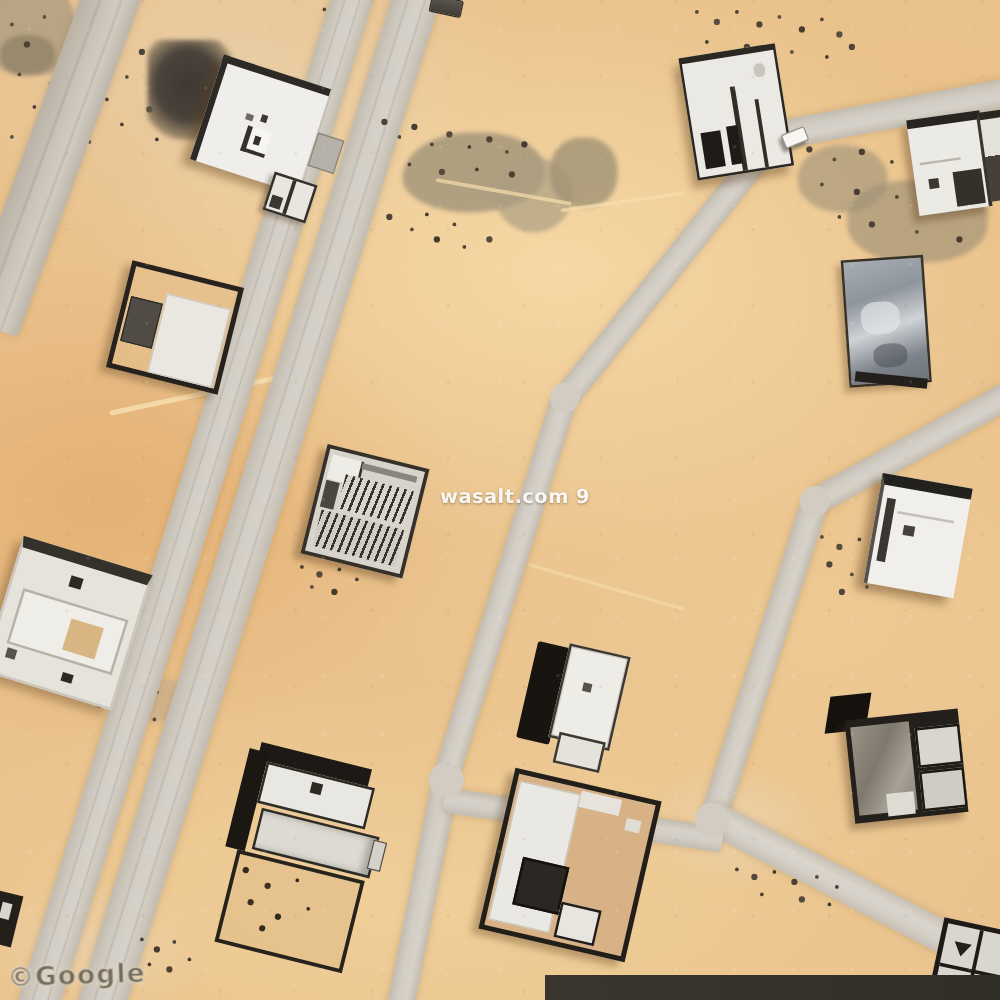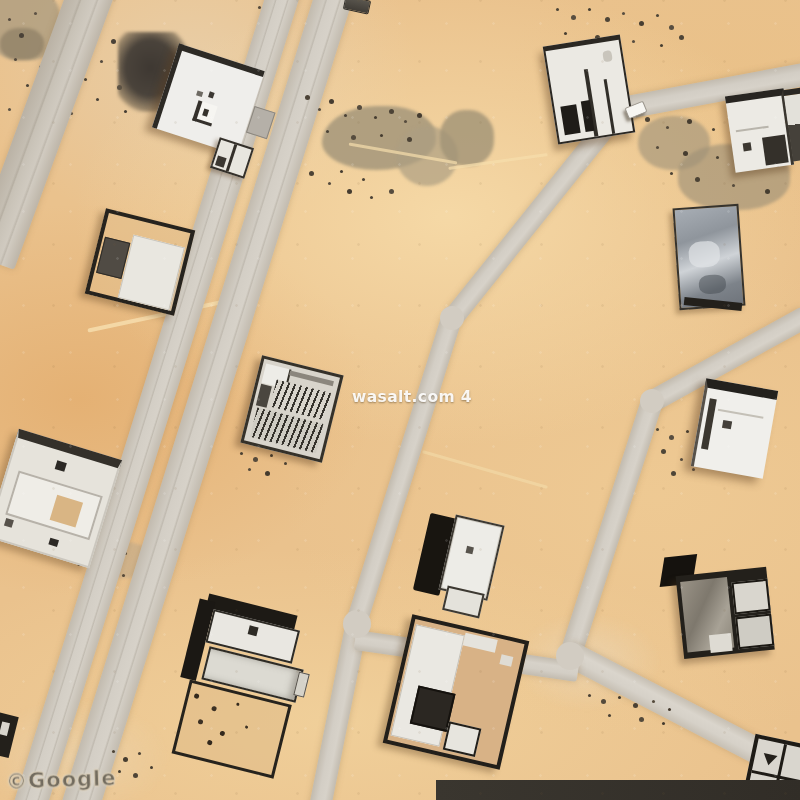--- a/index.html
+++ b/index.html
@@ -200,16 +200,16 @@
 
   <div class="bld f" style="left:-8px;top:714px;width:22px;height:42px;transform:rotate(14deg);background:#23201b;">
     <div style="position:absolute;left:30%;top:20%;width:40%;height:30%;background:#d8d5cd;"></div>
   </div>
 
   <div class="car f" style="left:626px;top:104px;width:18px;height:10px;transform:rotate(-22deg);background:#f7f6f2;border:1px solid #9a958c;box-shadow:-3px 2px 3px rgba(60,45,25,.5);border-radius:2px;"></div>
   <div class="car f" style="left:344px;top:-2px;width:24px;height:12px;transform:rotate(12deg);background:linear-gradient(to bottom,#5a564e,#403c36);border:1px solid #2e2b26;border-radius:2px;"></div>
 
   <div class="band f" style="left:436px;top:780px;width:368px;height:22px;background:linear-gradient(90deg,#3a362f,#312d27);"></div>
 
-  <div class="wm f" style="left:352px;top:388px;font-size:15.5px;font-weight:600;letter-spacing:.4px;color:rgba(255,255,255,.92);text-shadow:0 1px 2px rgba(90,70,40,.55);">wasalt.com 4</div>
+  <div class="wm f" style="left:352px;top:388px;font-size:15.5px;font-weight:600;letter-spacing:.4px;color:rgba(255,255,255,.92);text-shadow:0 1px 2px rgba(90,70,40,.55);">wasalt.com 9</div>
   <div class="wm f" style="left:6px;top:768px;font-size:21px;font-weight:700;color:rgba(94,88,76,.85);transform:rotate(-2deg);-webkit-text-stroke:1px rgba(215,203,180,.8);text-shadow:0 0 3px rgba(232,222,200,.9);letter-spacing:1px;filter:blur(.4px);">©Google</div>
 
 </div>
 
 </body></html>

